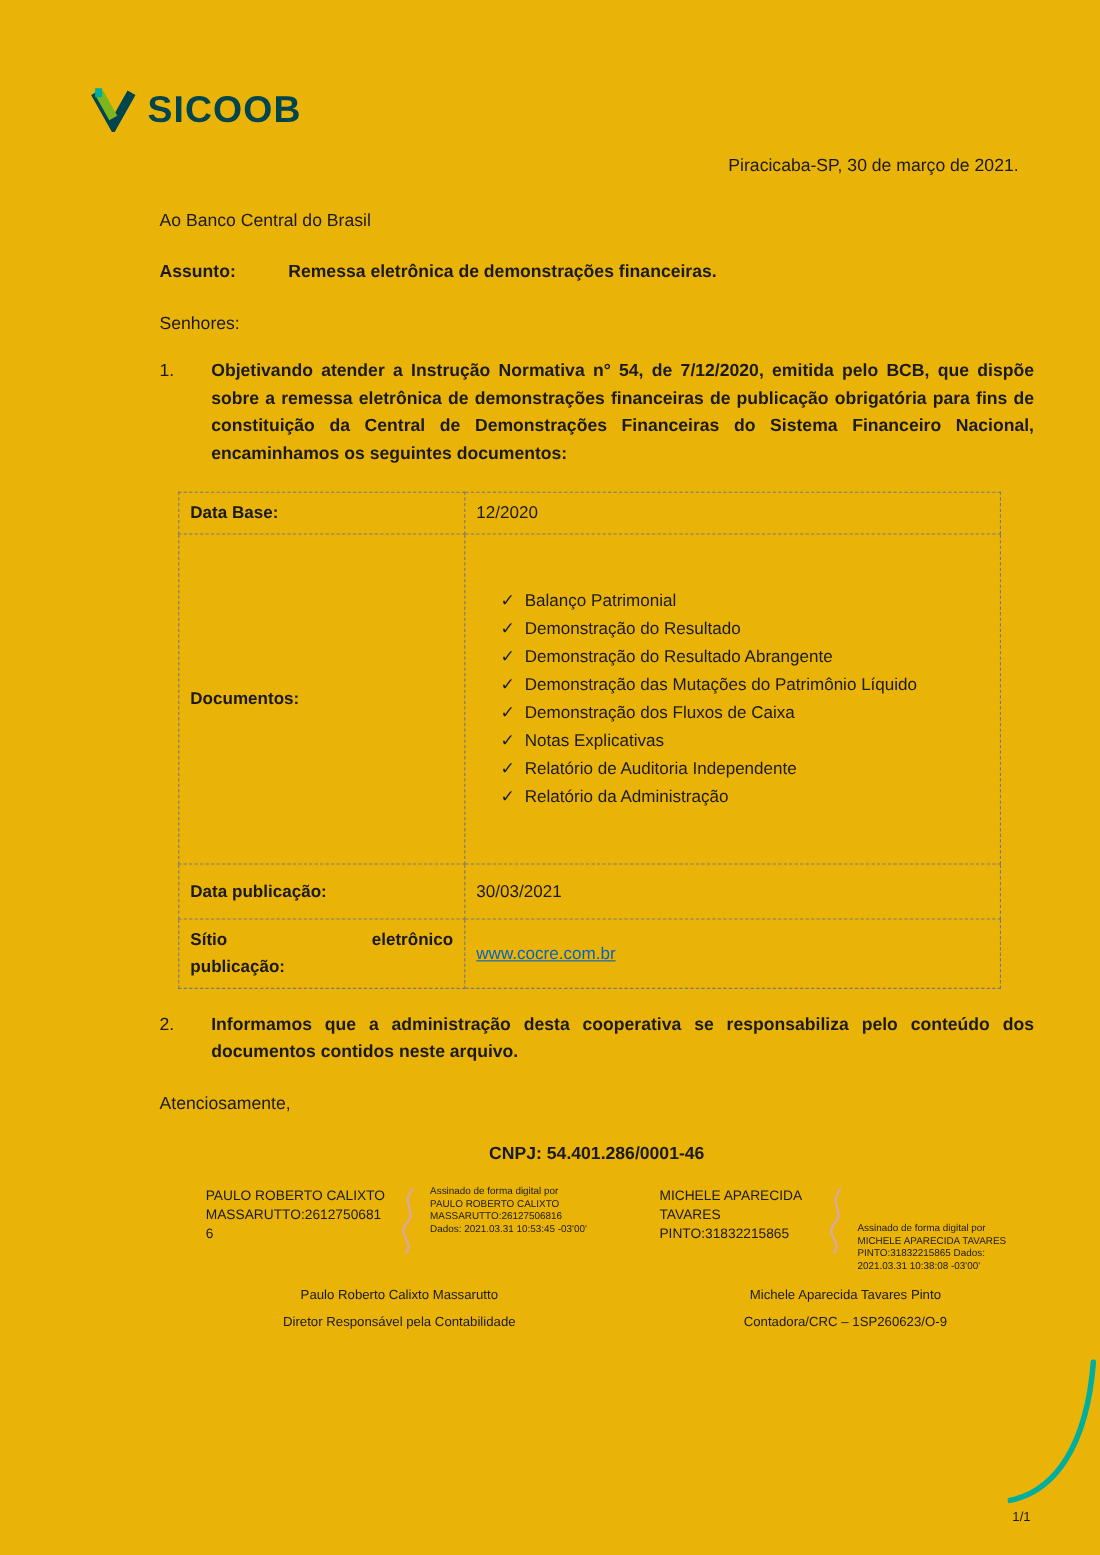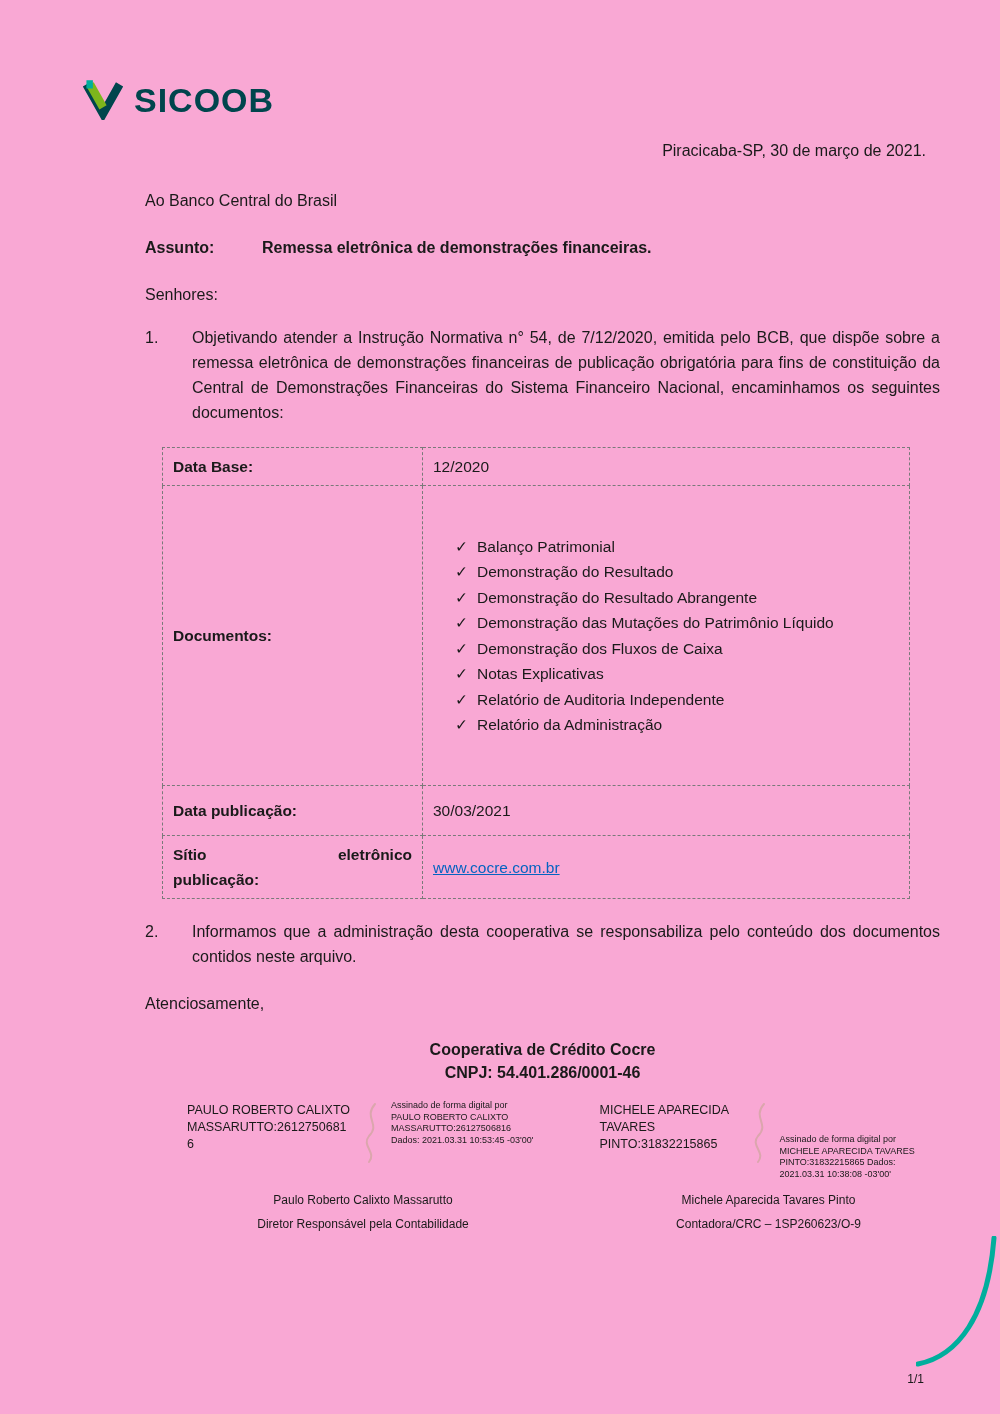--- a/index.html
+++ b/index.html
@@ -2,38 +2,38 @@
 <html><head>
 <meta charset="utf-8">
 <style>
   * { margin:0; padding:0; box-sizing:border-box; }
   html,body { background:#ffffff; }
   body {
     width:1000px; height:1414px; position:relative;
     font-family:"Liberation Sans", sans-serif;
     color:#1a1a1a; overflow:hidden;
   }
-  .page { position:absolute; inset:0; background:#f9a8d4; }
+  .page { position:absolute; inset:0; background:#eab308; }
 
   
   .logo { position:absolute; top:80px; left:80px; display:flex; align-items:center; gap:8px; }
   .logo-text { font-size:34px; font-weight:bold; color:#00454d; letter-spacing:1px; }
 
   .date-line { position:absolute; top:142px; right:74px; font-size:16px; }
 
   .content { position:absolute; top:188px; left:145px; width:795px; font-size:16px; line-height:25px; }
 
   .recipient { margin-bottom:22px; }
   .subject { display:flex; font-weight:bold; margin-bottom:22px; }
   .subject-label { width:117px; flex-shrink:0; }
   .salutation { margin-bottom:18px; }
 
   .para { display:flex; margin-bottom:22px; }
   .para-num { width:47px; flex-shrink:0; }
-  .para-text { flex:1; text-align:justify; }
+  .para-text { flex:1; text-align:justify;font-weight:bold; }
 
   
   table.doc-table {
     border-collapse:collapse; margin-left:17px; width:748px; margin-bottom:20px;
     table-layout:fixed;
   }
   table.doc-table td {
     border:1px dashed #7a7a7a; vertical-align:middle;
     padding:6px 10px; font-size:15.5px;
   }
@@ -63,21 +63,21 @@
   .cert-name.left { width:166px; }
   .cert-name.right { width:142px; }
   .cert-details { font-size:9px; line-height:11.5px; overflow-wrap:break-word; padding-top:2px; }
   .cert-details.left { width:156px; }
   .cert-details.right { width:158px;margin-top:34px; }
   .scribble { flex-shrink:0; margin-top:2px; }
   .sig-name { text-align:center; font-size:12px; line-height:24px; margin-top:2px; }
 
   
   .swoosh { position:absolute; right:2px; bottom:46px; }
-  .page-number { position:absolute; right:76px; bottom:28px; font-size:12px; }
+  .page-number { position:absolute; right:63px; bottom:28px; font-size:12px; }
 </style>
 </head>
 <body>
 
 <div class="page">
 
   <div class="logo">
     <svg width="46" height="40" viewBox="0 0 50 42">
       <path d="M7,4 L25,36 L43,4" stroke="#00454d" stroke-width="9" fill="none"></path>
       <path d="M11,4 L25,29" stroke="#7DB61C" stroke-width="9" fill="none"></path>
@@ -169,21 +169,20 @@
       </table>
 
     <div class="para">
       <span class="para-num">2.</span>
       <p class="para-text">Informamos que a administração desta cooperativa se responsabiliza pelo conteúdo dos documentos contidos neste arquivo.</p>
     </div>
 
     <div class="closing">Atenciosamente,</div>
 
     <div class="company-block">
-      <div>Cooperativa de Crédito Cocre</div>
       <div>CNPJ: 54.401.286/0001-46</div>
     </div>
 
     <div class="signatures">
 
       <div class="sig-col">
         <div class="sig-row">
           <div class="cert-name left">PAULO ROBERTO CALIXTO MASSARUTTO:26127506816</div>
           <svg class="scribble" width="26" height="66" viewBox="0 0 26 66">
             <path d="M16,4 C4,18 22,24 10,36 C2,46 18,52 10,62" stroke="#dba6ad" stroke-width="2" fill="none" stroke-linecap="round"></path>

